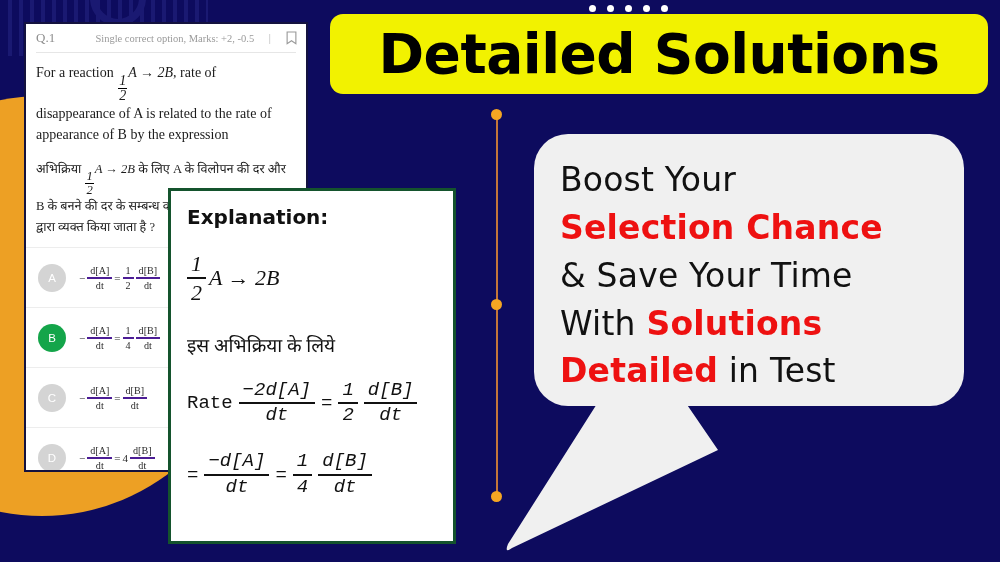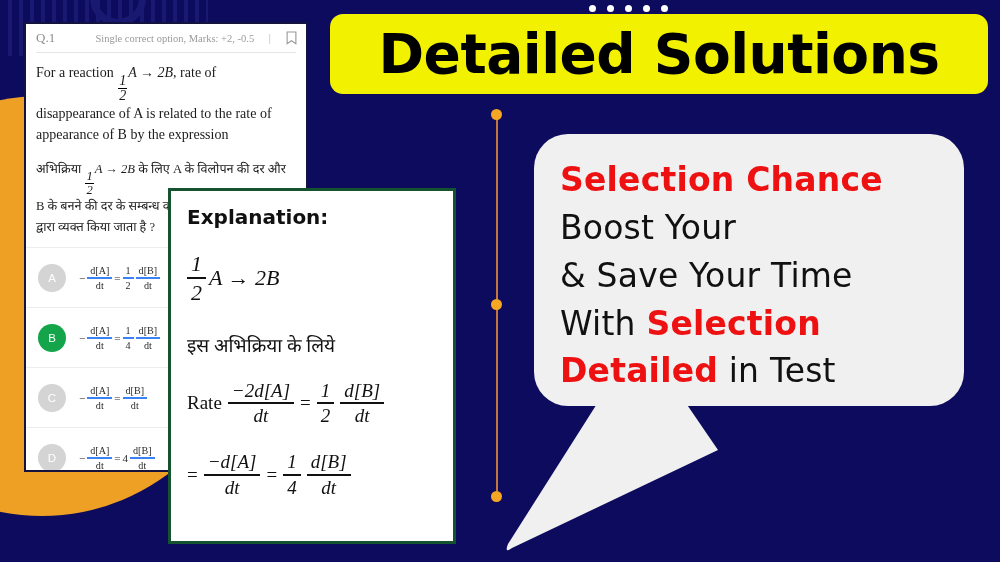--- a/index.html
+++ b/index.html
@@ -179,37 +179,37 @@
     font-family: "Liberation Serif", serif;
     font-size: 22px; color:#111;
     display:flex; align-items:center; gap: 3px;
   }
   .exp-hi {
     margin-top: 26px;
     font-family: "Liberation Serif", serif;
     font-size: 19px; color:#111;
   }
   .exp-eq2, .exp-eq3 {
-    font-family: Liberation Serif, serif;
+    font-family: Liberation Mono, monospace;
     color:#111;
     display:flex; align-items:center; gap: 6px;
   }
   .exp-eq2 { margin-top: 22px; font-size: 19px; }
   .exp-eq3 { margin-top: 24px; font-size: 19px; }
   .bigfrac {
     display:inline-flex; flex-direction:column; text-align:center;
     font-style: italic; line-height: 1.15;
   }
   .bigfrac .num { border-bottom: 2px solid #111; padding: 0 4px 1px; }
   .bigfrac .den { padding: 1px 4px 0; }
   .smallfrac {
     display:inline-flex; flex-direction:column; text-align:center;
     line-height: 1.1; font-size: 0.92em;
   }
-  .smallfrac .num { border-bottom: 2px solid #3b82f6; padding: 0 3px 1px; }
+  .smallfrac .num { border-bottom: 2px solid #4c1d95; padding: 0 3px 1px; }
   .smallfrac .den { padding: 1px 3px 0; }
 
   
   .bubble {
     position: absolute;
     left: 534px; top: 134px;
     width: 430px; height: 272px;
     background: #f0f0f0;
     border-radius: 34px;
     padding: 22px 26px;
@@ -415,29 +415,29 @@
       </span>
       <span class="bigfrac">
         <span class="num">d[B]</span>
         <span class="den">dt</span>
       </span>
     </div>
   </div>
 
   <div class="bubble">
     <p>
-      <span class="red">Selection Chance</span>
+      <span class="blk">Boost Your</span>
     </p>
     <p>
-      <span class="blk">Boost Your</span>
+      <span class="red">Selection Chance</span>
     </p>
     <p>
       <span class="blk">&amp; Save Your Time</span>
     </p>
     <p>
-      <span class="blk">With </span><span class="red">Selection</span>
+      <span class="blk">With </span><span class="red">Solutions</span>
     </p>
     <p>
       <span class="red">Detailed</span><span class="blk"> in Test</span>
     </p>
   </div>
 
 </div>
 
 </body></html>

